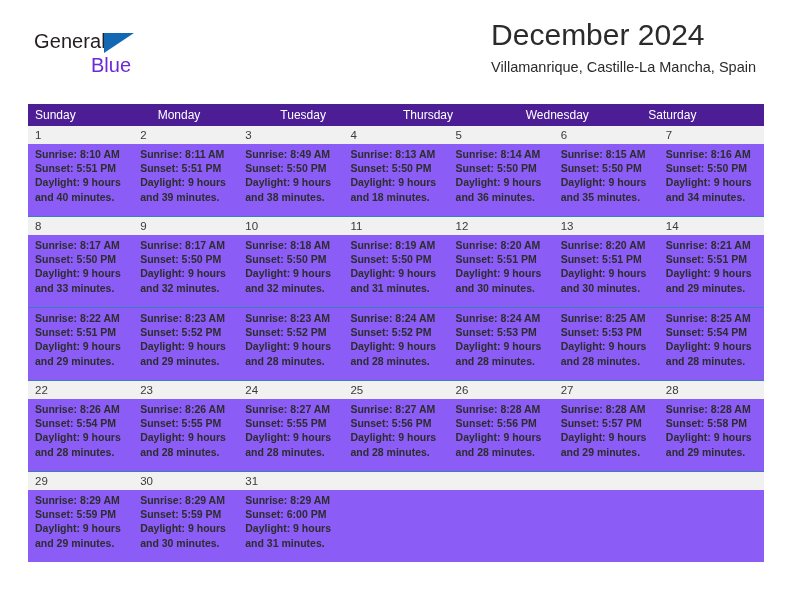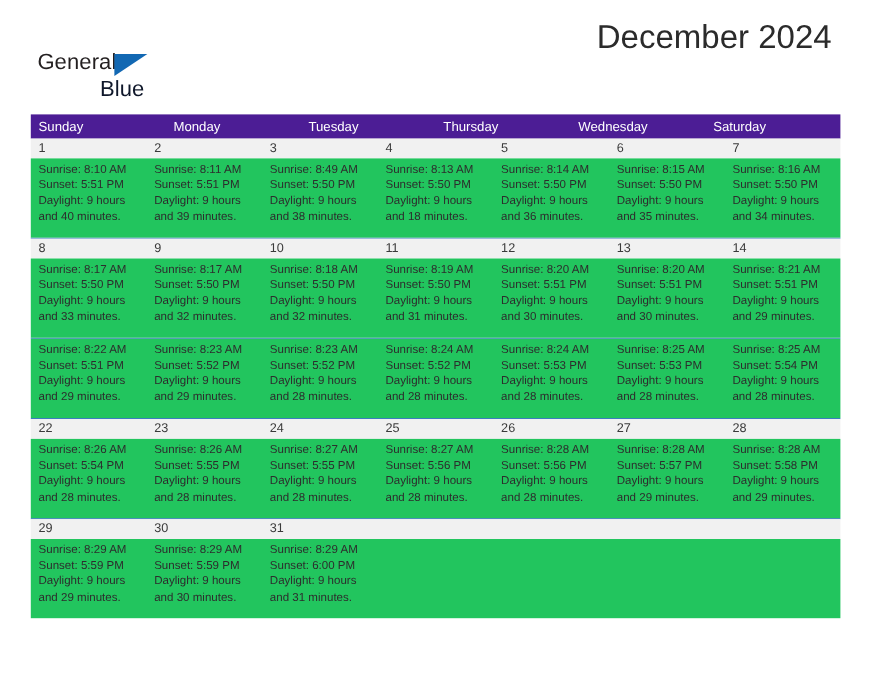--- a/index.html
+++ b/index.html
@@ -27,21 +27,21 @@
     position: absolute;
     left: 0;
     top: 0;
     width: 792px;
     height: 96px;
   }
 
   .logo {
     position: absolute;
     left: 34px;
-    top: 45px;
+    top: 29px;
     width: 140px;
     height: 48px;
   }
   .logo-general {
     position: absolute;
     left: 0;
     top: 0;
     font-size: 20px;
     letter-spacing: 0.1px;
     color: #231f20;
@@ -54,21 +54,21 @@
     width: 0;
     height: 0;
     border-left: 30px solid #1268b3;
     border-bottom: 20px solid transparent;
   }
   .logo-blue {
     position: absolute;
     left: 57px;
     top: 24px;
     font-size: 20px;
-    color: #0f172a;
+    color: #6d28d9;
     line-height: 24px;
   }
 
   .title-block {
     position: absolute;
     right: 36px;
     top: 16px;
     text-align: left;
   }
   .month-title {
@@ -131,22 +131,23 @@
     padding-left: 7px;
     font-size: 11.5px;
     line-height: 18px;
     color: #3a3a3a;
   }
   .day-number.empty { color: transparent; }
 
   .day-bodies {
     display: flex;
     width: 100%;
-    background: #22c55e;
+    background: #8b5cf6;
     height: 72px;
+    font-weight: bold;
   }
   .day-body {
     flex: 1 1 0;
     box-sizing: border-box;
     padding: 3px 6px 0 7px;
   }
   .day-line {
     font-size: 10.5px;
     line-height: 14.2px;
     color: #2d2d2d;
@@ -161,20 +162,21 @@
   <div class="header">
 
     <div class="logo">
       <span class="logo-general">General</span>
       <span class="logo-triangle"></span>
       <span class="logo-blue">Blue</span>
     </div>
 
     <div class="title-block">
       <div class="month-title">December 2024</div>
+      <div class="location-sub">Villamanrique, Castille-La Mancha, Spain</div>
     </div>
 
   </div>
 
   <div class="calendar">
     <div class="weekday-header" id="weekday-header">
         <div class="weekday-cell">Sunday</div>
         <div class="weekday-cell">Monday</div>
         <div class="weekday-cell">Tuesday</div>
         <div class="weekday-cell">Thursday</div>

